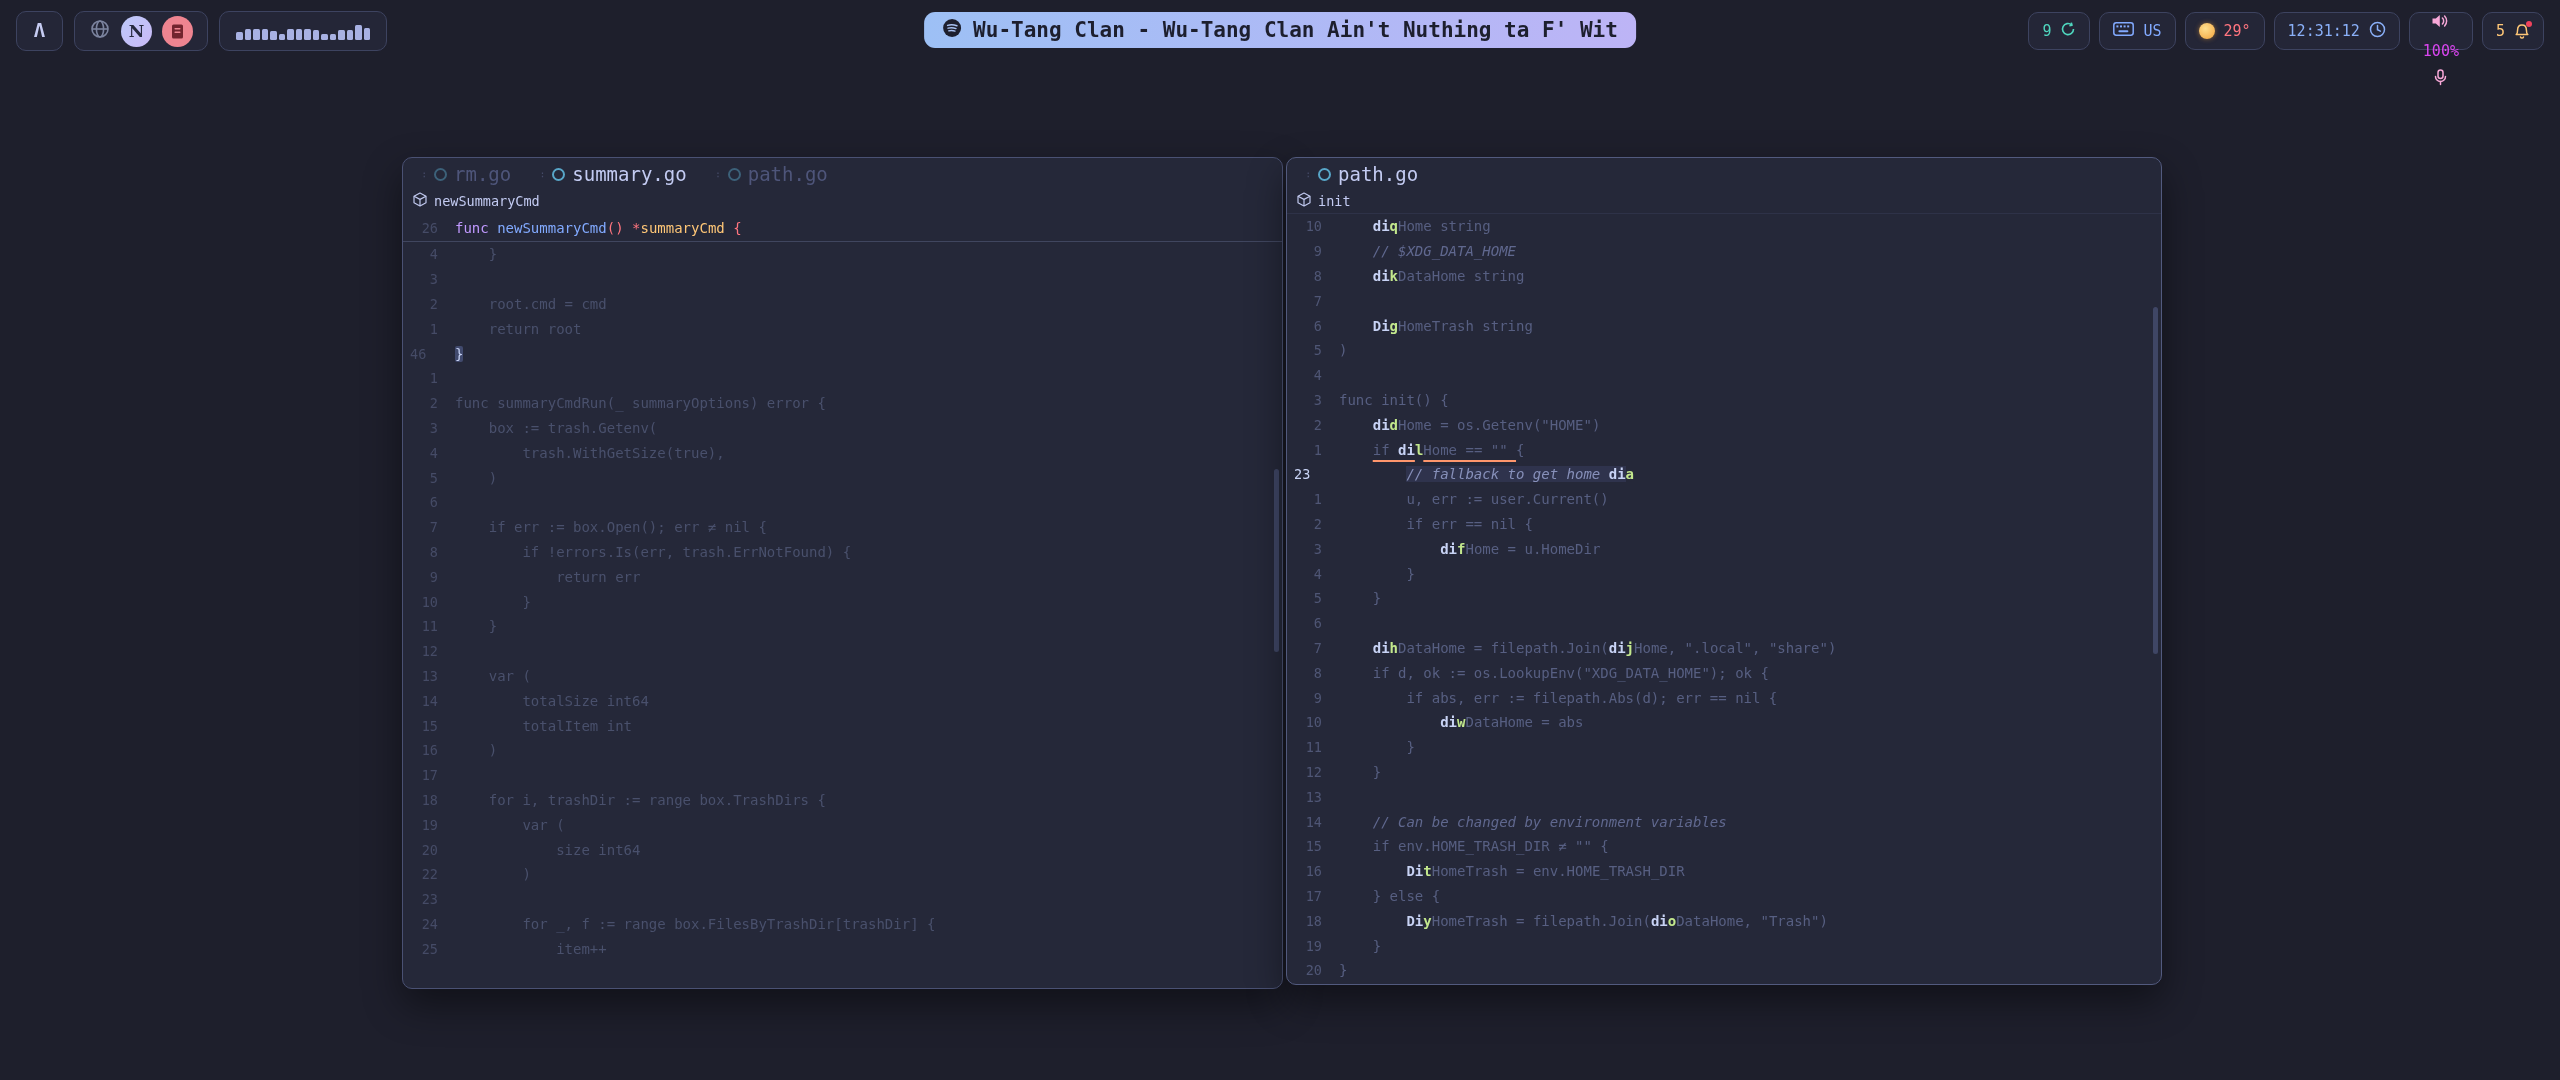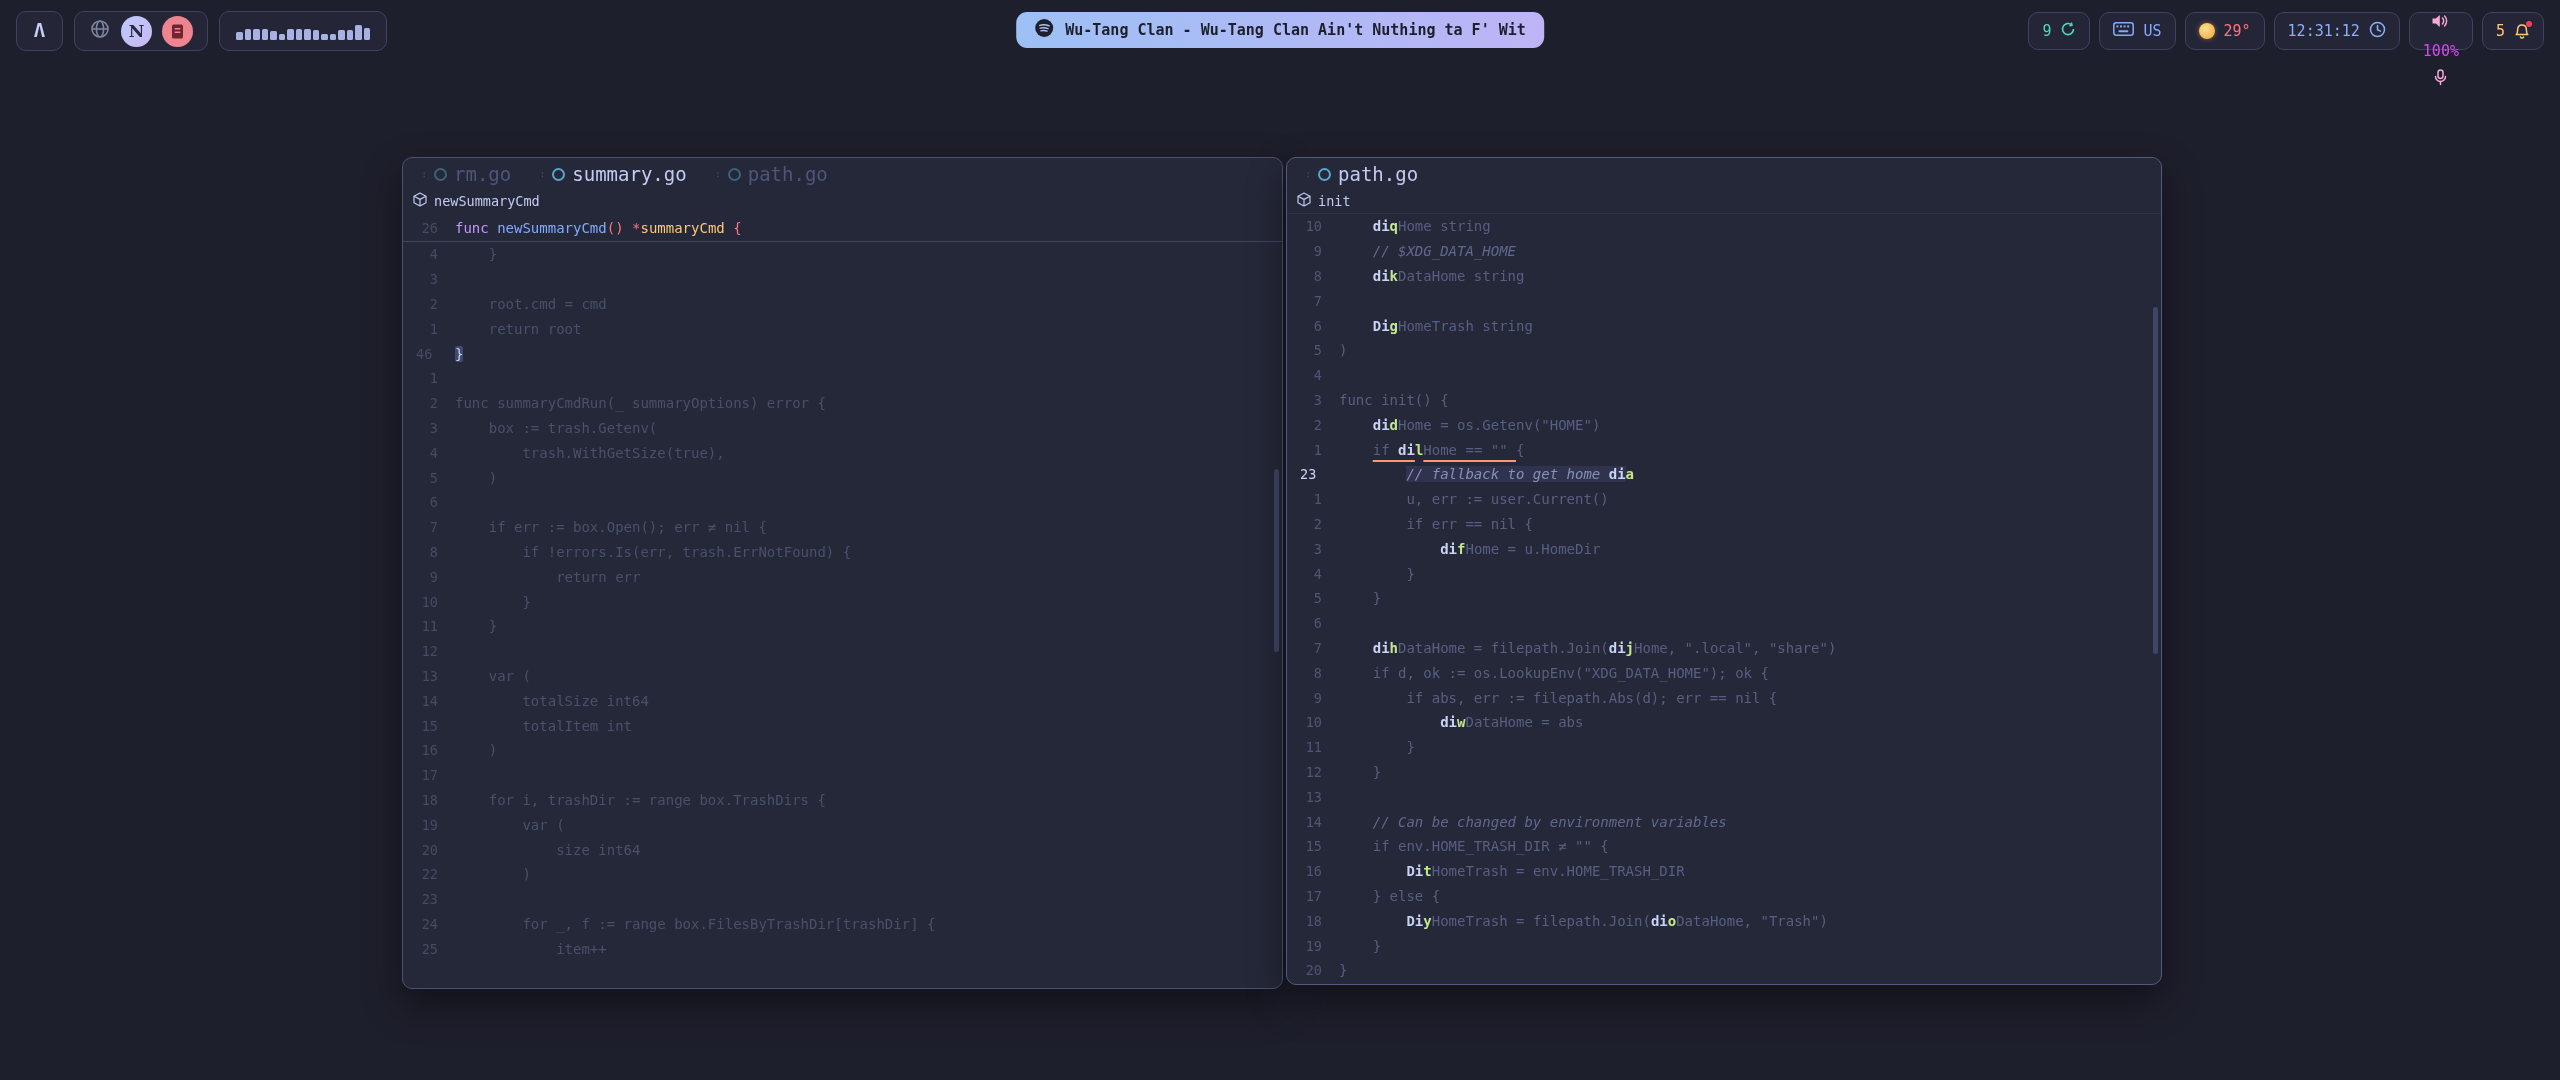--- a/index.html
+++ b/index.html
@@ -27,21 +27,21 @@
   .red-avatar { background:#ee8490; }
   .viz-pill { padding:0 16px; }
   .viz { display:flex; align-items:flex-end; gap:2px; height:17px; }
   .viz i { display:block; width:6.5px; background:#a8b1e3; border-radius:1.5px; }
 
   .now-playing {
     position:absolute; left:50%; top:2px; transform:translateX(-50%);
     height:36px; border-radius:11px; padding:0 18px;
     background:linear-gradient(90deg,#9dc0f5,#bdb4f6);
     display:flex; align-items:center; gap:11px;
-    color:#1d1f2e; font-size:15px; font-weight:bold; white-space:nowrap;
+    color:#1d1f2e; font-size:21px; font-weight:bold; white-space:nowrap;
   }
 
   .bar-right { margin-left:auto; display:flex; gap:9px; align-items:center; }
   .pill.compact { height:38px; }
   .c-updates { color:#4fd6be; }
   .c-kb { color:#82aaff; }
   .c-temp { color:#ff757f; }
   .c-time { color:#8ab0f8; }
   .c-vol { color:#d946ef;flex-direction:column; }
   .c-notif { color:#ffc777; }
@@ -68,21 +68,21 @@
   .winbar { display:flex; align-items:center; gap:7px; height:26px; padding:0 10px; font-size:13.5px; color:#c3cbf2; }
   #pane-right .winbar { border-bottom:1px solid #2e3248; }
 
   .sticky { display:flex; align-items:center; height:28px; border-bottom:1px solid #40465f; font-size:14px; }
   .sticky .ln { width:52px; flex:none; text-align:right; padding-right:17px; color:#737aa2; font-size:13.5px; }
   .sticky pre { white-space:pre; font:inherit; }
 
   .code { font-size:14px; }
   .row { display:flex; height:var(--lh); align-items:center; }
   .ln { width:52px; flex:none; text-align:right; padding-right:17px; font-size:13.5px; color:#4f5675; }
-  .ln.cur { text-align:left; padding-left:13px; color:#c8d3f5; }
+  .ln.cur { text-align:left; padding-left:7px; color:#c8d3f5; }
   .cl { white-space:pre; font:inherit; }
   #pane-left  { --lh:24.8px; --dim:#49506c; }
   #pane-right { --lh:24.8px; --dim:#575f82; }
   #pane-left .ln { color:#454b66; }
 
   .s-d  { color:var(--dim); }
   .s-m  { color:#c8d3f5; font-weight:bold; }
   .s-l  { color:#c3e88d; font-weight:bold; }
   .s-c  { color:#60688f; font-style:italic; }
   .s-ch { background:#2f334d; color:#8790ba; font-style:italic; }

